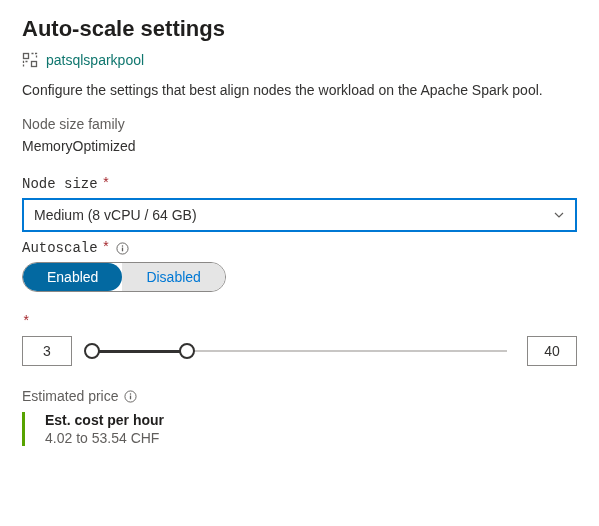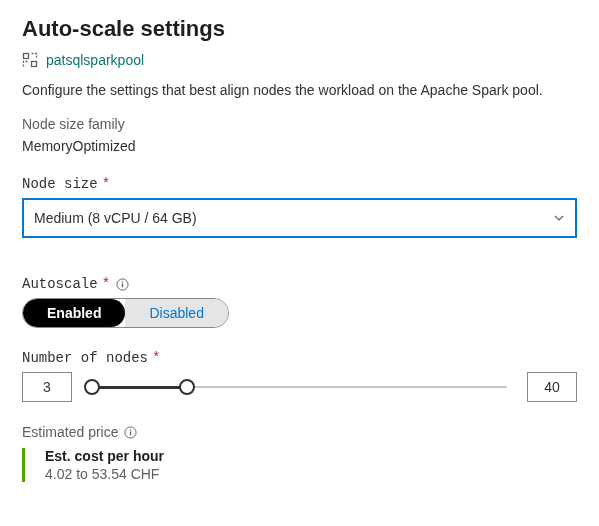--- a/index.html
+++ b/index.html
@@ -56,27 +56,27 @@
       align-items: center;
       justify-content: center;
       color: #605e5c;
       margin-left: 2px;
     }
     .info-icon svg { display: block; }
     .dropdown {
       width: 100%;
       border: 2px solid #0078d4;
       background: #fff;
-      height: 40px;
+      height: 34px;
       display: flex;
       align-items: center;
       justify-content: space-between;
       padding: 0 10px;
       cursor: pointer;
-      margin-bottom: 38px;
+      margin-bottom: 8px;
       color: #323130;
     }
     .dropdown .chev svg { display: block; }
     .toggle-group {
       display: inline-flex;
       border: 1px solid #8a8886;
       border-radius: 16px;
       overflow: hidden;
       height: 30px;
       margin-bottom: 22px;
@@ -85,23 +85,23 @@
       padding: 0 24px;
       display: flex;
       align-items: center;
       font-size: 14px;
       cursor: pointer;
       background: #fff;
       border: none;
       outline: none;
     }
     .toggle-btn.active {
-      background: #000000;
+      background: #0369a1;
       color: #fff;
-      font-weight: 700;
+      font-weight: 400;
       border-radius: 16px;
     }
     .toggle-btn.inactive {
       color: #0078d4;
       background: #e5e5e5;
     }
     .nodes-row {
       display: flex;
       align-items: center;
       gap: 12px;
@@ -221,21 +221,20 @@
         <rect x="6.3" y="6" width="1.4" height="4" fill="#605e5c"></rect>
       </svg>
   </span>
 </div>
 <div class="toggle-group">
   <button class="toggle-btn active">Enabled</button>
   <button class="toggle-btn inactive">Disabled</button>
 </div>
 
 <div class="field-label">
-  <span>Number of nodes</span>
     <span class="required">*</span>
 </div>
 <div class="nodes-row">
   <input class="node-input" value="3" style="">
   <div class="slider-wrap">
     <div class="slider-track"></div>
     <div class="slider-fill"></div>
     <div class="slider-thumb thumb-min"></div>
     <div class="slider-thumb thumb-max"></div>
   </div>

